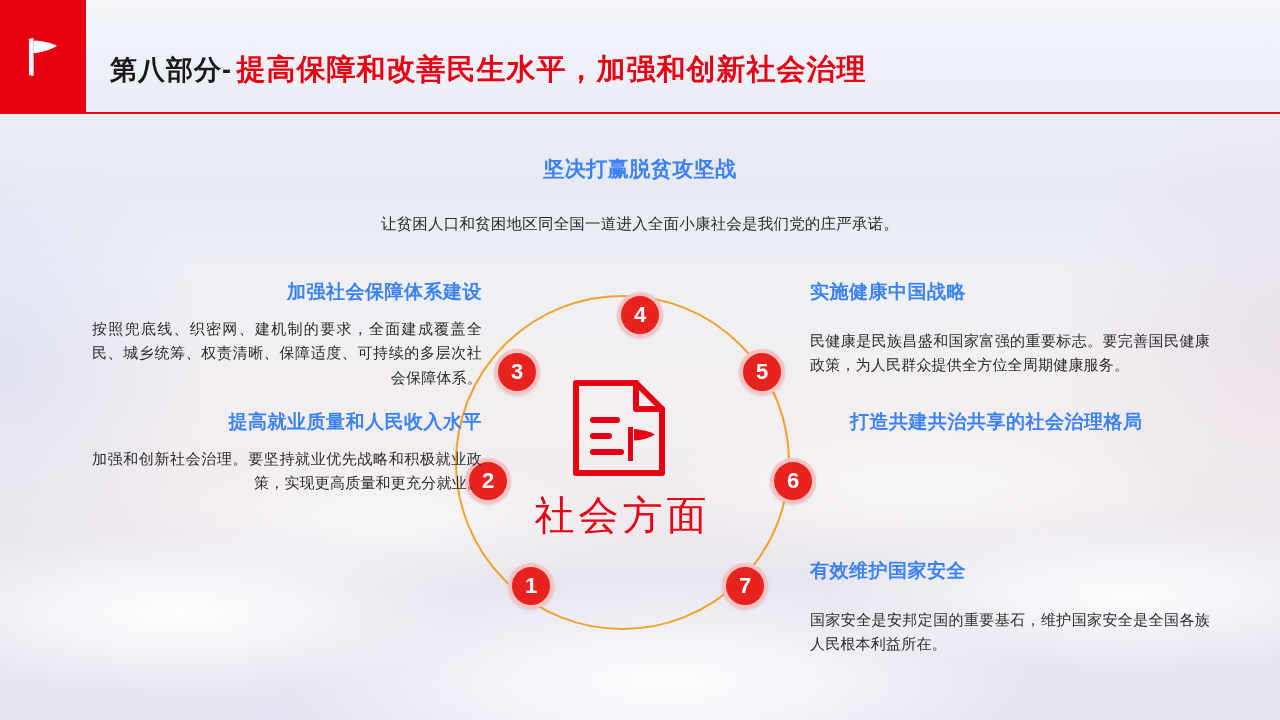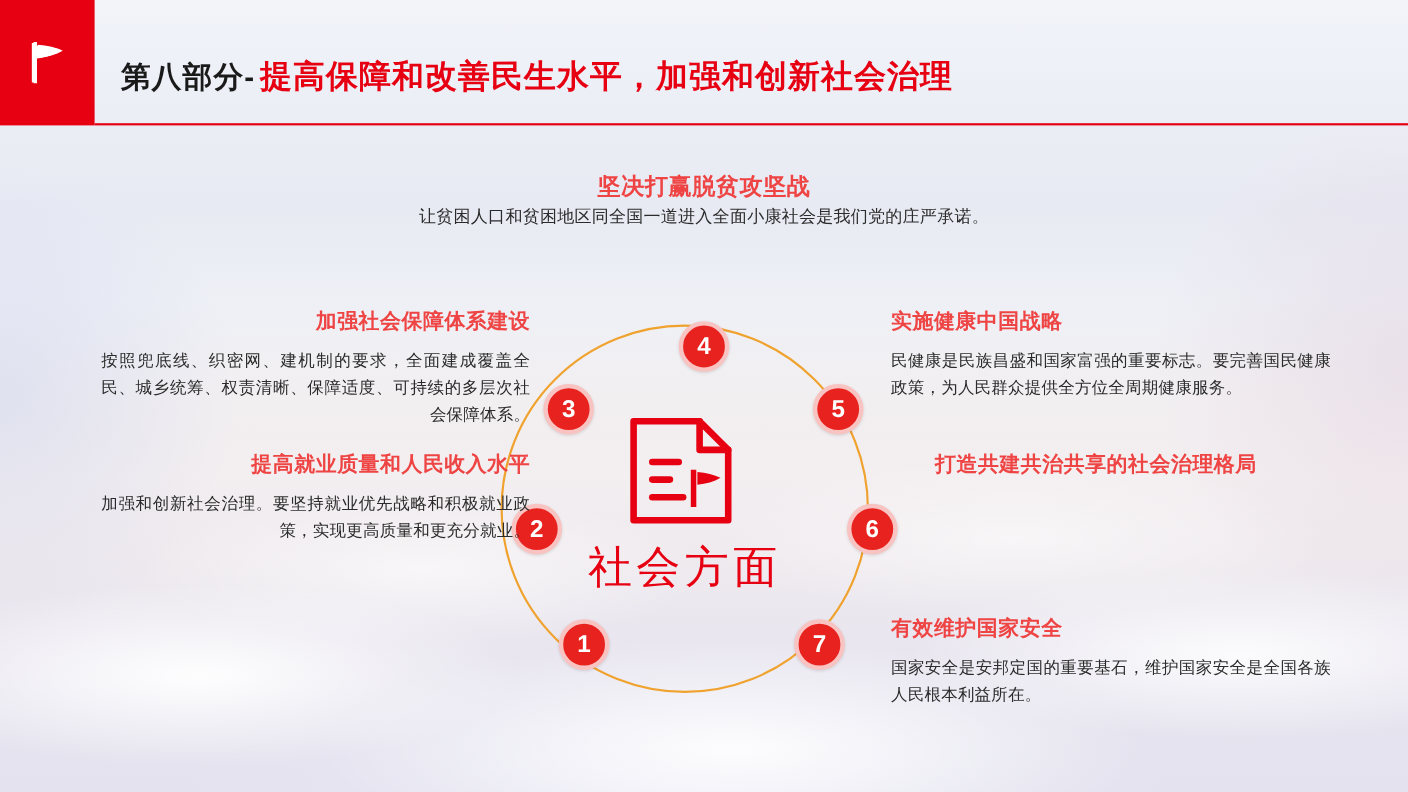--- a/index.html
+++ b/index.html
@@ -99,47 +99,47 @@
   .n1 { left: 508px; top: 563px; }
   .n2 { left: 465px; top: 458px; }
   .n3 { left: 494px; top: 349px; }
   .n4 { left: 617px; top: 292px; }
   .n5 { left: 739px; top: 349px; }
   .n6 { left: 770px; top: 458px; }
   .n7 { left: 722px; top: 563px; }
 
   
   .blk-title {
-    color: #ef4444; font-size: 19px; font-weight: bold; letter-spacing: 0.5px;
+    color: #3b82f6; font-size: 19px; font-weight: bold; letter-spacing: 0.5px;
   }
   .blk-body {
     color: #2b2b2b; font-size: 15px; line-height: 1.62; letter-spacing: 0.2px;
   }
   .blk { position: absolute; }
   .ta-right { text-align: right; }
   .ta-left  { text-align: left; }
   .blk-body.just-r { text-align: justify; text-align-last: right; }
   .blk-body.just-l { text-align: justify; text-align-last: left; }
 
   
   .blk-top { left: 318px; top: 155px; width: 644px; }
   .blk-top .blk-title { font-size: 21px; text-align: center; }
-  .blk-top .blk-body { margin-top: 2px; text-align: center; font-size: 15.5px; }
+  .blk-top .blk-body { margin-top: 28px; text-align: center; font-size: 15.5px; }
 
   
   .blk-l1 { left: 92px; top: 279px; width: 390px; }
   .blk-l2 { left: 92px; top: 409px; width: 390px; }
   .blk-l3 { left: 92px; top: 558px; width: 390px; }
   .blk-l1 .blk-body, .blk-l2 .blk-body, .blk-l3 .blk-body { margin-top: 12px; }
 
   
   .blk-r1 { left: 810px; top: 279px; width: 400px; }
   .blk-r2 { left: 850px; top: 409px; width: 400px; }
   .blk-r3 { left: 810px; top: 558px; width: 400px; }
-  .blk-r1 .blk-body, .blk-r2 .blk-body, .blk-r3 .blk-body { margin-top: 12px; }
+  .blk-r1 .blk-body, .blk-r2 .blk-body, .blk-r3 .blk-body { margin-top: 24px; }
 </style>
 </head>
 <body>
 
 <div class="cloud-layer"></div>
 <div class="tint-left"></div>
 <div class="tint-right"></div>
 
 <div class="header">
   <div class="emblem-box">

